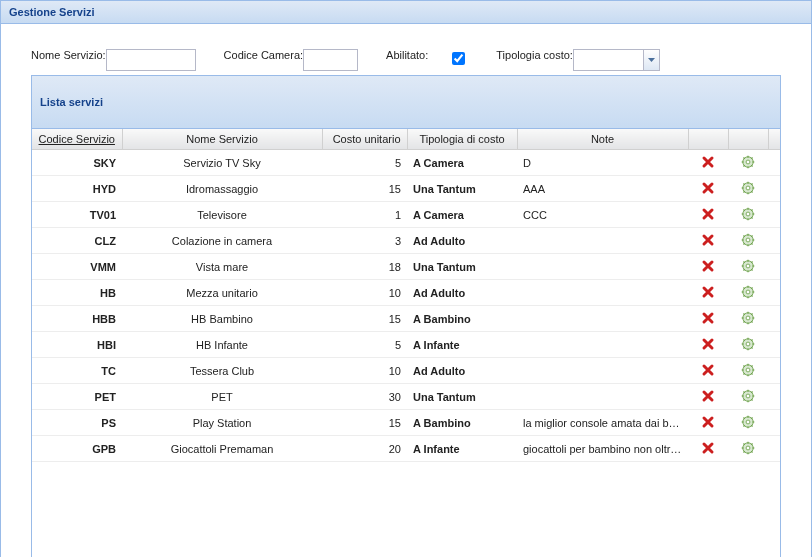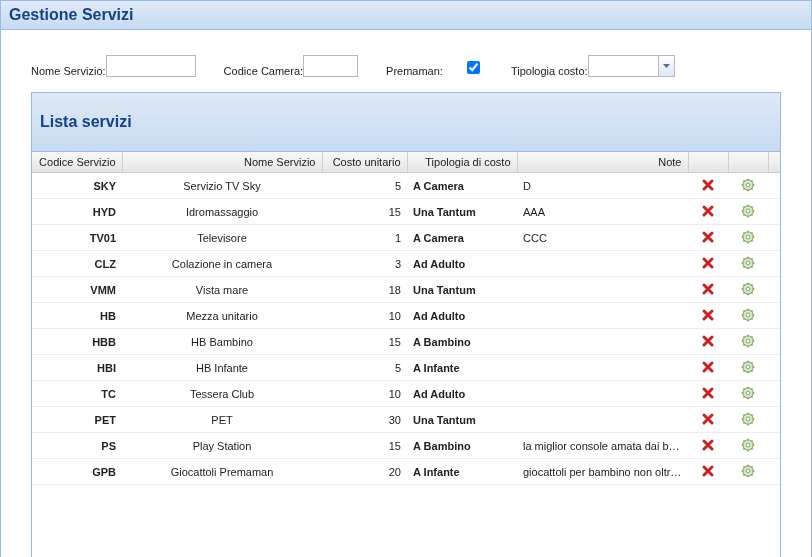--- a/index.html
+++ b/index.html
@@ -14,29 +14,29 @@
     border: 1px solid #99bbe8;
     background: #fff;
     margin: 0;
   }
   .panel-header {
     background: linear-gradient(#dfe9f6, #c7dbf2);
     border-bottom: 1px solid #99bbe8;
     color: #15428b;
     font-weight: bold;
     padding: 5px 8px;
-    font-size: 16px;
+    font-size: 11px;
   }
   .panel-body {
     padding: 25px 30px 20px 30px;
   }
   .filter-row {
     display: flex;
-    align-items: flex-end;
-    margin-bottom: 15px;
+    align-items: flex-start;
+    margin-bottom: 4px;
   }
   .filter-row .lbl {
     color: #222;
     font-size: 11px;
     white-space: nowrap;
   }
   .txt {
     border: 1px solid #b5b8c8;
     background: #fff;
     height: 22px;
@@ -77,21 +77,21 @@
   table.grid {
     width: 100%;
     border-collapse: collapse;
     table-layout: fixed;
   }
   .grid thead th {
     background: linear-gradient(#f9f9f9, #e3e4e6);
     border-right: 1px solid #d0d0d0;
     border-bottom: 1px solid #d0d0d0;
     font-weight: normal;
-    text-align: right;
+    text-align: center;
     padding: 4px 6px;
     color: #222;
     font-size: 11px;
     white-space: nowrap;
     overflow: hidden;
   }
   .grid thead th:last-child { border-right: none; }
   .grid tbody td {
     border-bottom: 1px solid #ededed;
     padding: 4px 6px;
@@ -128,21 +128,21 @@
   <div class="panel-header">Gestione Servizi</div>
   <div class="panel-body">
 
     <div class="filter-row">
       <span class="lbl">Nome Servizio:</span>
       <input class="txt small" value="" style="">
       <span class="gap"></span>
       <span class="lbl">Codice Camera:</span>
       <input class="txt xs" value="" style="">
       <span class="gap"></span>
-      <span class="lbl">Premaman:</span>
+      <span class="lbl">Abilitato:</span>
       <span class="gap2"></span>
       <input type="checkbox" class="chk" checked="" style="">
       <span class="gap"></span>
       <span class="lbl">Tipologia costo:</span>
       <span class="combo">
         <input class="txt" value="" style="">
         <span class="combo-trigger">
           <svg width="7" height="4" viewBox="0 0 7 4">
               <path d="M0 0 L7 0 L3.5 4 Z" fill="#4a6f9b"></path>
             </svg>
@@ -158,21 +158,21 @@
             <col class="col-name">
             <col class="col-cost">
           <col class="col-type">
             <col class="col-note">
             <col class="col-act">
           <col class="col-act2">
             <col class="col-tail">
         </colgroup>
         <thead>
           <tr>
-            <th class="col-code" style="text-align:right;">Codice Servizio</th>
+            <th class="col-code" style="text-align:center;text-decoration:underline;">Codice Servizio</th>
             <th class="col-name">Nome Servizio</th>
             <th class="col-cost" style="text-align:right;">Costo unitario</th>
             <th class="col-type">Tipologia di costo</th>
             <th class="col-note">Note</th>
             <th class="col-act"></th>
             <th class="col-act2"></th>
             <th class="col-tail"></th>
           </tr>
         </thead>
         <tbody id="grid-body">

